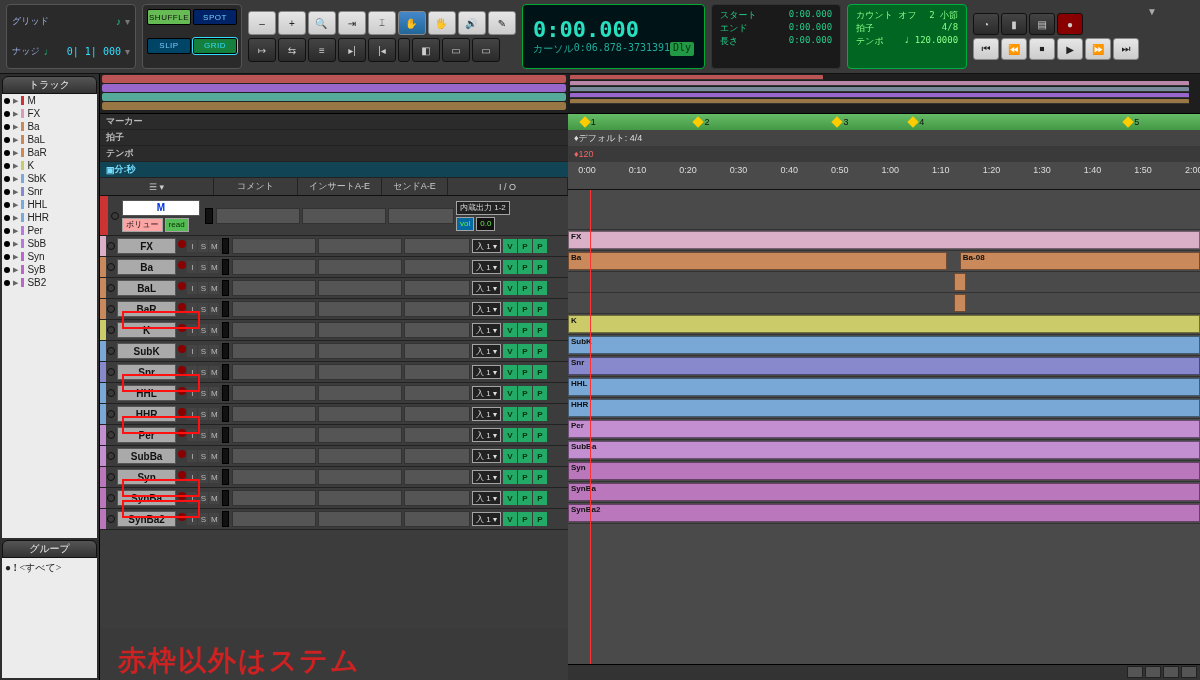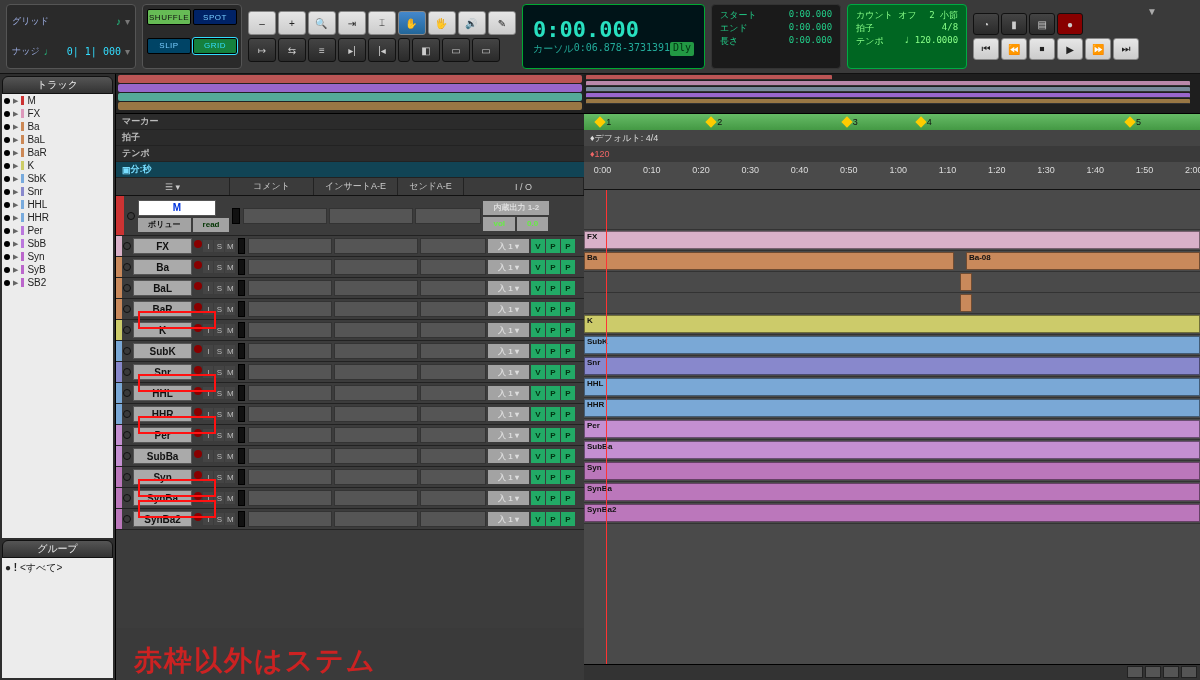--- a/index.html
+++ b/index.html
@@ -60,32 +60,32 @@
   .selpanel { background:#1a1a1a; border:1px solid #333; border-radius:4px; padding:4px 8px; min-width:130px; color:#2c8;text-align:center;}
   .selpanel .r { display:flex; justify-content:space-between; font: 9px monospace; }
 
   .tempopanel { background:#062; border:1px solid #0a4; border-radius:4px; padding:4px 8px; min-width:120px; color:#8f8;}
   .tempopanel .r { display:flex; justify-content:space-between; font: 9px monospace; }
 
   .transport .iconbtn { width: 26px; height: 22px; }
 
   
   .main { display:flex; height: 606px; }
-  .leftcol { width: 116px; background:#2e2e2e; border-right:1px solid #000; display:flex; flex-direction:column;}
+  .leftcol { width: 100px; background:#2e2e2e; border-right:1px solid #000; display:flex; flex-direction:column;}
   .sechdr {
     background: linear-gradient(#555,#333); height:18px; display:flex; align-items:center;
     justify-content:center; color:#eee; font-size:10px; border:1px solid #111; border-radius: 6px 6px 0 0;
     margin: 2px 2px 0;
   }
   .tracklist { flex:1; background:#ececec; color:#222; overflow:hidden; font-size:10px; margin:0 2px;}
   .tracklist .titem { display:flex; align-items:center; gap:3px; height:13px; padding:0 2px;}
   .tdot { width:6px; height:6px; border-radius:50%; background:#000;}
   .tarrow { font-size:7px; color:#666; }
   .tbar { width:3px; height:9px; }
-  .grouppanel { height:120px; background:#ececec; color:#222; margin:0 2px 2px; padding:3px; font-size:10px;}
+  .grouppanel { height:120px; background:#ececec; color:#222; margin:0 2px 2px; padding:3px; font-size:10px;font-family:Liberation Serif, serif;}
 
   
   .center { width: 468px; background:#3a3a3a; display:flex; flex-direction:column; overflow:hidden;}
   .overview { height:40px; background:#222; border-bottom:1px solid #000;}
   .ov-lane { height:8px; margin:1px 2px; border-radius:2px;}
   .rulers { background:#333;font-weight:bold; }
   .ruler-row { height:16px; display:flex; align-items:center; padding:0 6px; font-size:9px; color:#bbb; border-bottom:1px solid #222;}
   .ruler-row.hdr { background:#2b2b2b; }
   .colhdrs { height:18px; display:flex; background:#3b3b3b; color:#ccc; font-size:9px; border-bottom:1px solid #111;}
   .colhdrs div { display:flex; align-items:center; justify-content:center; border-right:1px solid #222;}
@@ -103,21 +103,21 @@
   }
   .th-name.selected { background:#fff; color:#03d; }
   .th-ism { display:flex; gap:1px; }
   .ismrec { width:8px; height:8px; border-radius:50%; background:#800;}
   .ism { width:10px; height:12px; background:#444; color:#bbb; font-size:8px; display:flex;align-items:center;justify-content:center;}
   .th-meter { width:8px; height:16px; background:linear-gradient(#111,#111); border:1px solid #000; margin:0 3px;}
   .th-comments { flex:0 0 84px; background:#555; height:16px; border:1px solid #333; margin-right:2px;}
   .th-inserts { flex:0 0 84px; background:#555; height:16px; border:1px solid #333; margin-right:2px;}
   .th-sends   { flex:0 0 66px; background:#555; height:16px; border:1px solid #333; margin-right:2px;}
   .th-io { flex:0 0 96px; display:flex; gap:2px; align-items:center; }
-  .iochip { height:14px; background:#222; color:#ddd; font-size:8px; padding:0 3px; display:flex;align-items:center; border:7px solid #a3a3a3;font-weight:bold;}
+  .iochip { height:14px; background:#222; color:#ddd; font-size:8px; padding:0 3px; display:flex;align-items:center; border:1px solid #a3a3a3;}
   .vpp { display:flex; gap:1px;}
   .vpp span { width:14px; height:14px; background:#2a6; color:#031; font-size:8px; font-weight:700; display:flex;align-items:center;justify-content:center;}
   .annot { font: 700 28px serif; color:#c22; padding: 14px 0 0 18px; letter-spacing:2px;}
 
   
   .right { flex:1; background:#444; display:flex; flex-direction:column; overflow:hidden; position:relative;}
   .r-overview { height:40px; background:#1e1e1e; border-bottom:1px solid #000;}
   .r-overview .lane { height:5px; margin:1px 2px; border-radius:1px;}
   .markerbar { height:16px; background:linear-gradient(#6b6,#494); display:flex; align-items:center; position:relative; font-size:9px;}
   .markerbar .mark { position:absolute; display:flex; align-items:center; gap:2px; color:#111;}
@@ -381,21 +381,21 @@
     <div class="trackheaders" id="trackheaders">
 
       <div class="th-row tall">
         <div class="th-color" style="background:#c33"></div>
         <div class="th-rec">
             <div class="recdot"></div>
           </div>
         <div style="display:flex;flex-direction:column;gap:2px">
           <div class="th-name selected">M</div>
           <div style="display:flex;gap:2px">
-            <div class="iochip" style="background:#ef4444;color:#111">ボリュー</div>
+            <div class="iochip" style="background:#fca5a5;color:#111">ボリュー</div>
             <div class="iochip" style="background:#5b5;color:#030">read</div>
           </div>
         </div>
         <div class="th-meter"></div>
         <div class="th-comments"></div>
         <div class="th-inserts"></div>
         <div class="th-sends"></div>
         <div class="th-io">
           <div style="display:flex;flex-direction:column;gap:2px">
             <div class="iochip">内蔵出力 1-2</div>

